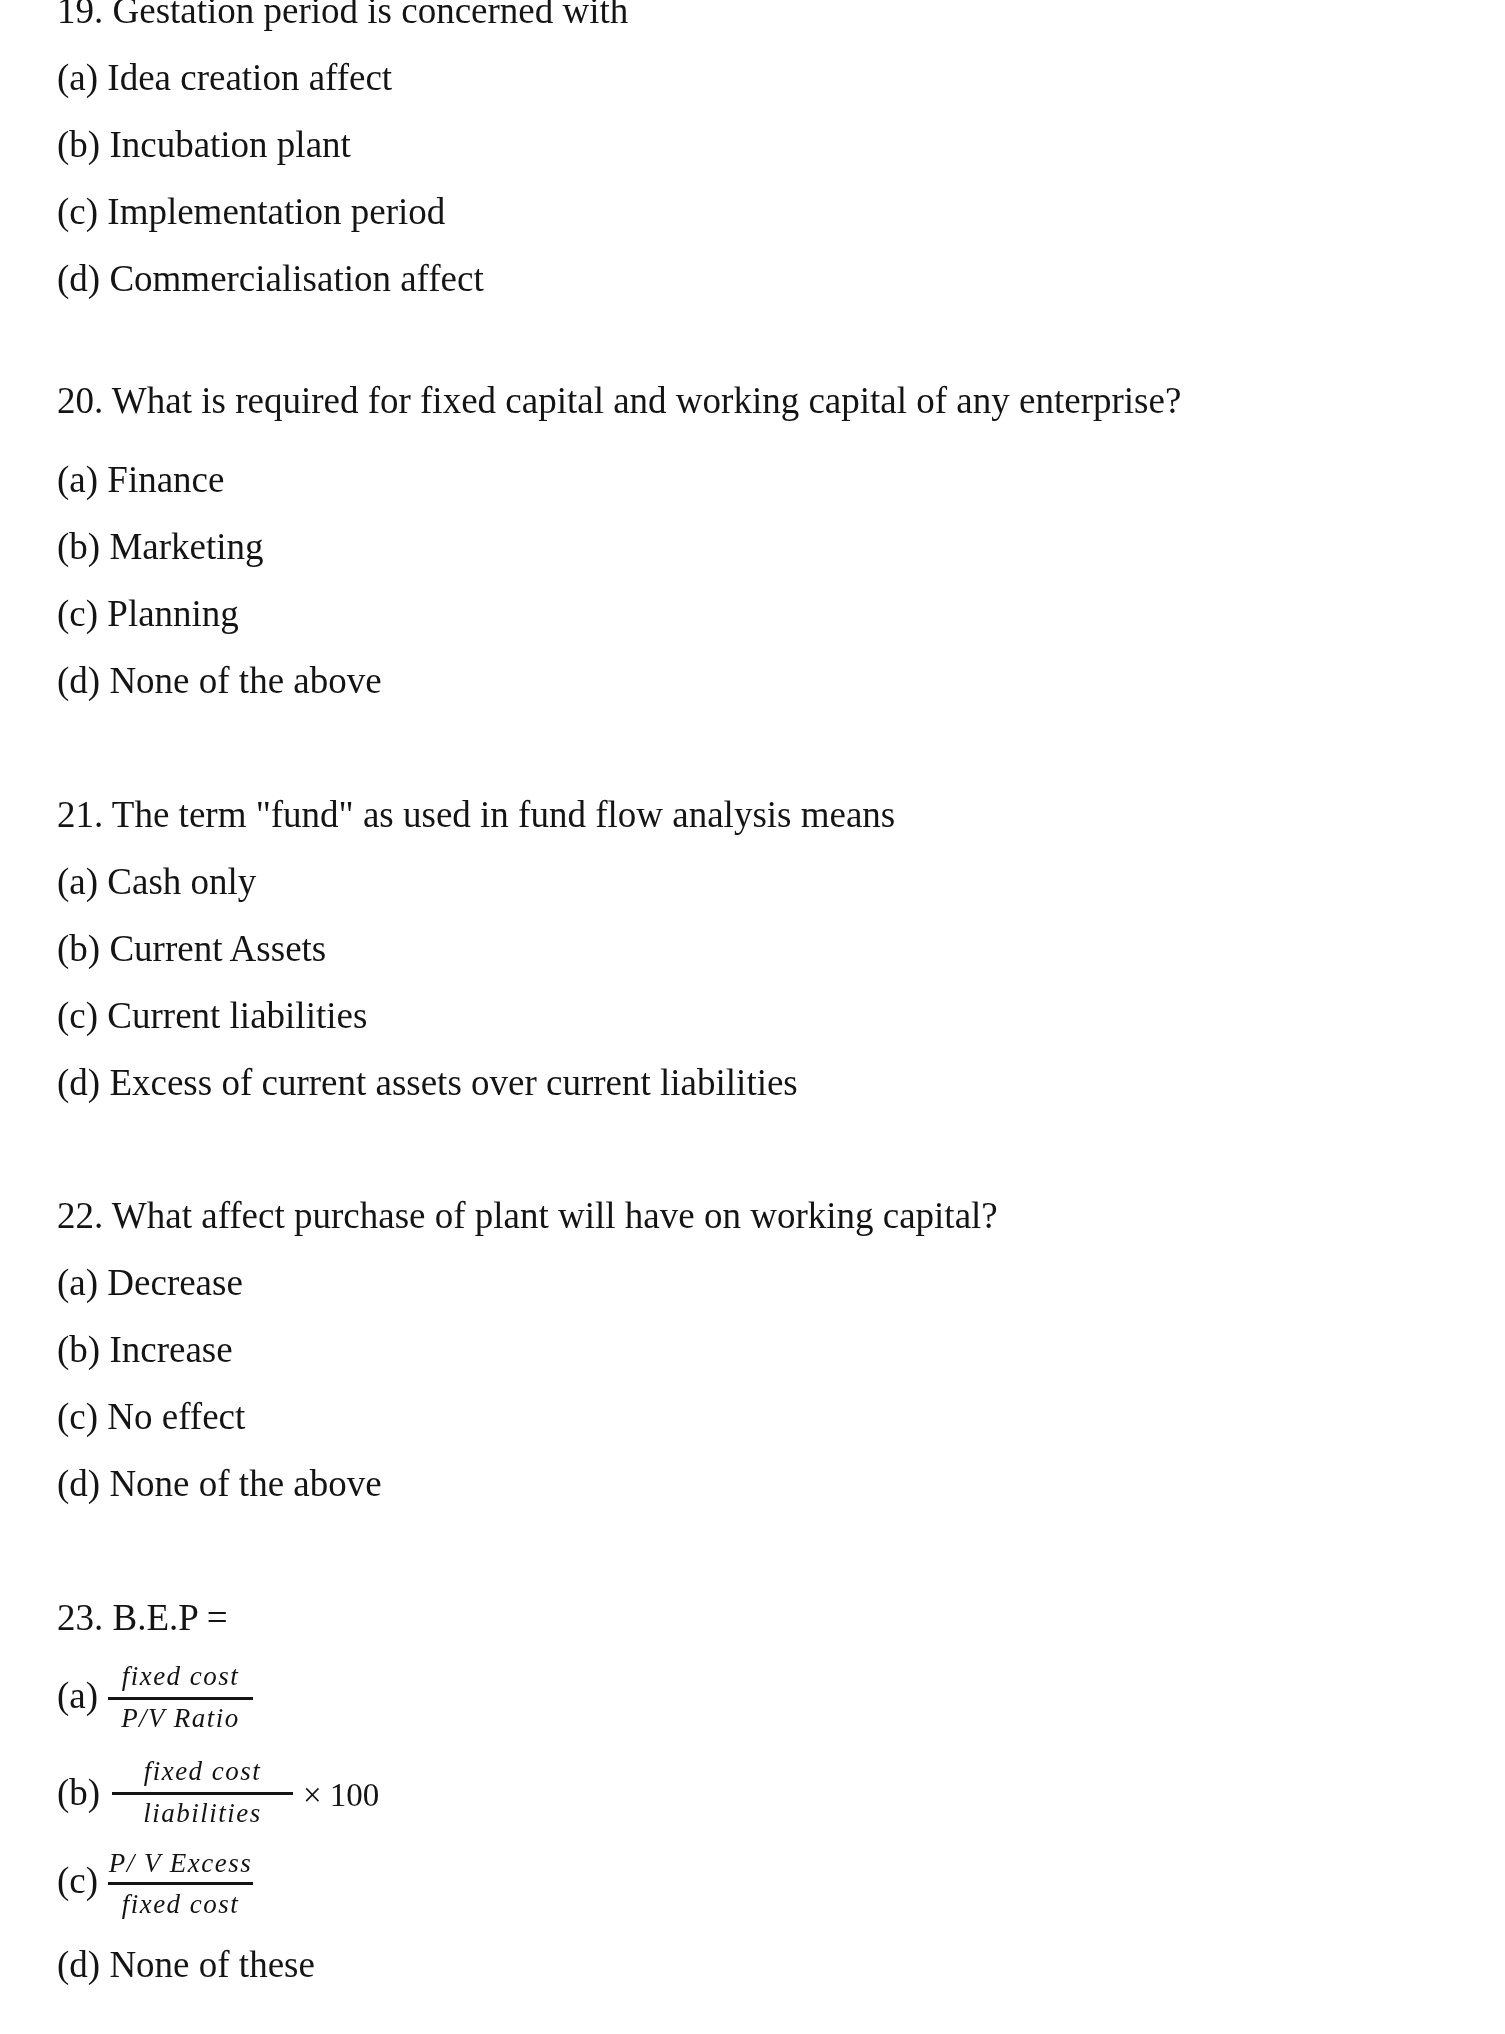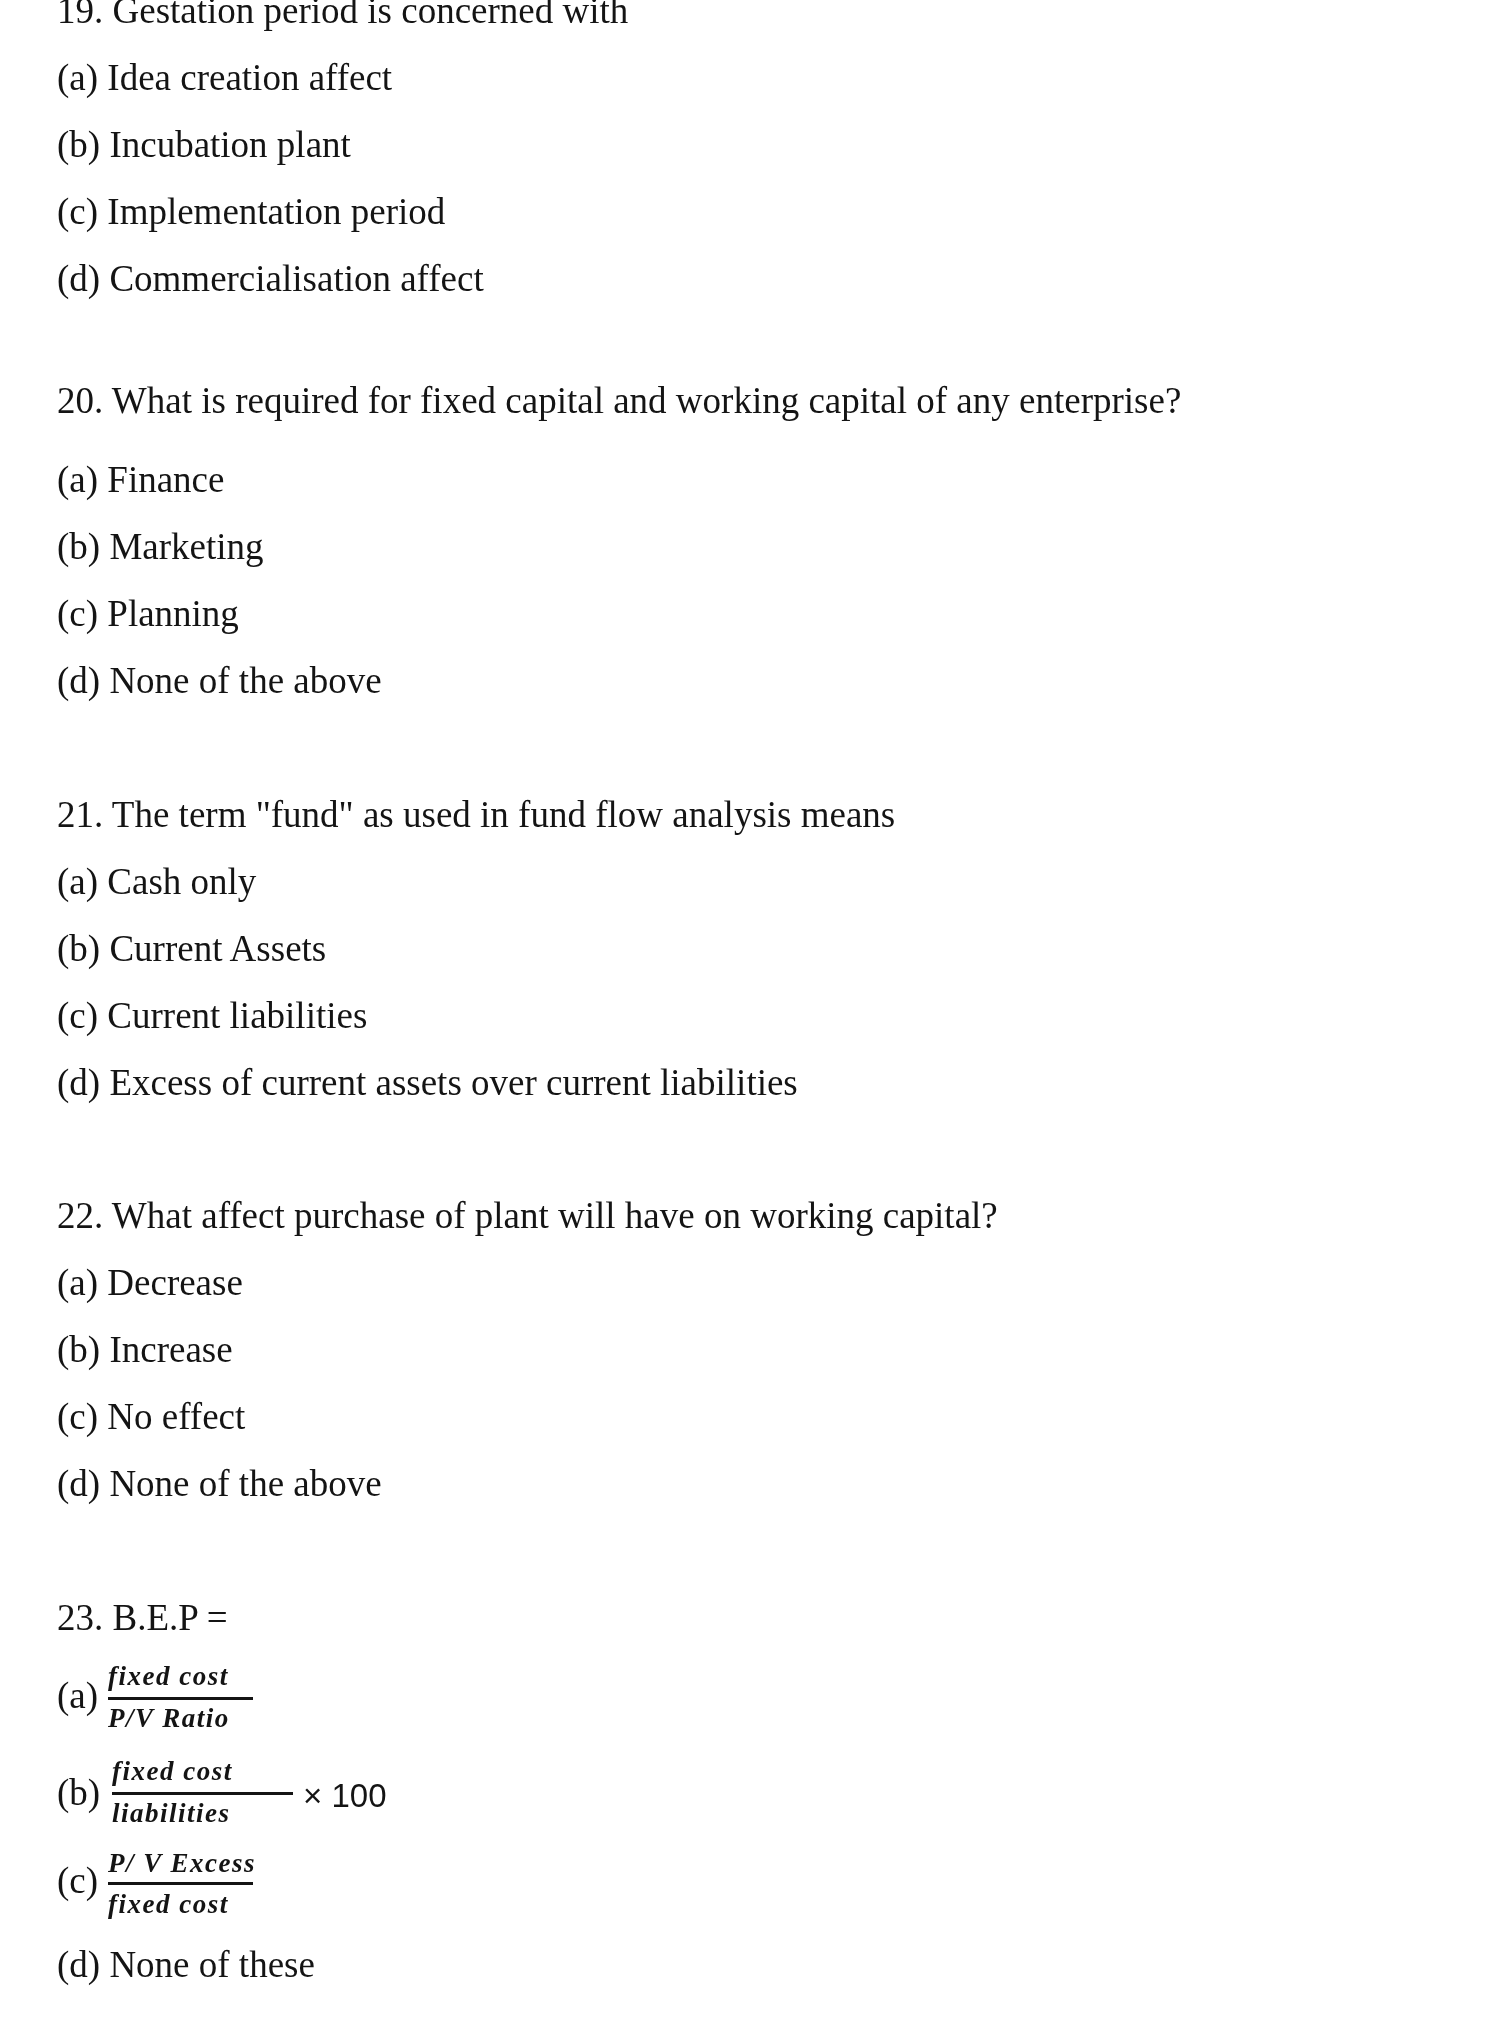--- a/index.html
+++ b/index.html
@@ -9,28 +9,28 @@
     font-family: "Liberation Serif", serif; font-size: 37px; line-height: 37px;
     color: #141414;
   }
   .frac-row { position: absolute; left: 57px; height: 80px; }
   .label {
     position: absolute; left: 0; white-space: nowrap;
     font-family: "Liberation Serif", serif; font-size: 37px; line-height: 37px; color: #141414;
   }
   .frac { position: absolute; }
   .num, .den {
-    position: absolute; white-space: nowrap; text-align: left;
+    position: absolute; white-space: nowrap; text-align: center;
     font-family: "Liberation Serif", serif; font-style: italic; font-size: 27px; line-height: 27px;
-    letter-spacing: 1.5px; color: #141414; font-weight: bold;
+    letter-spacing: 1.5px; color: #141414;
   }
   .bar { position: absolute; height: 3px; background: #141414; }
   .times {
     position: absolute; white-space: nowrap;
-    font-family: Liberation Sans, sans-serif; font-size: 33px; line-height: 33px; color: #141414;
+    font-family: Liberation Serif, serif; font-size: 33px; line-height: 33px; color: #141414;
   }
 </style>
 </head>
 <body>
 
 <div>
   <div class="line" style="top:-8px">19. Gestation period is concerned with</div>
   <div class="line" style="top:59px">(a) Idea creation affect</div>
   <div class="line" style="top:126px">(b) Incubation plant</div>
   <div class="line" style="top:193px">(c) Implementation period</div>

